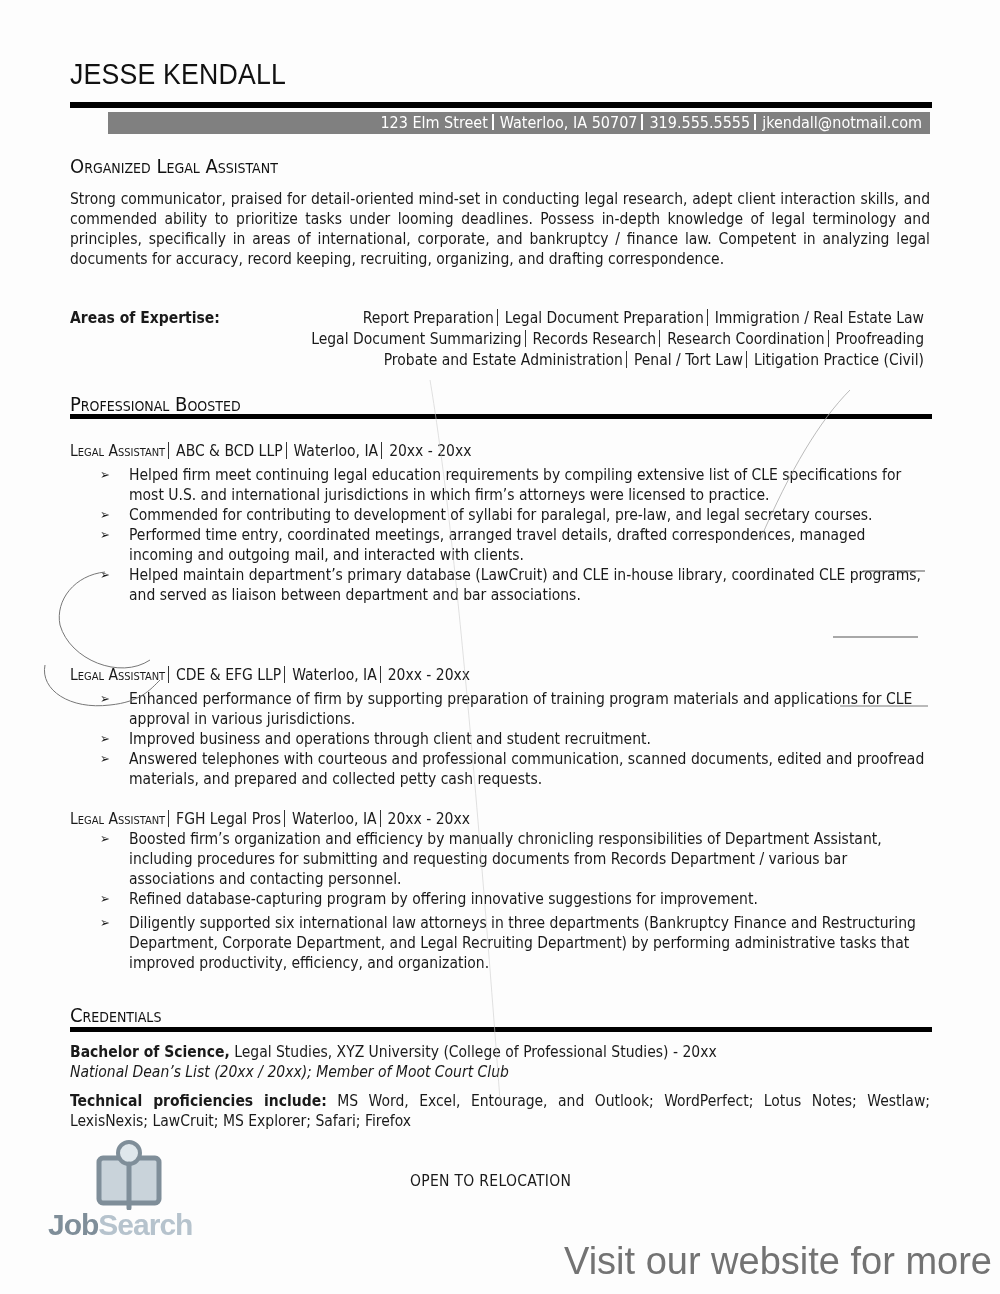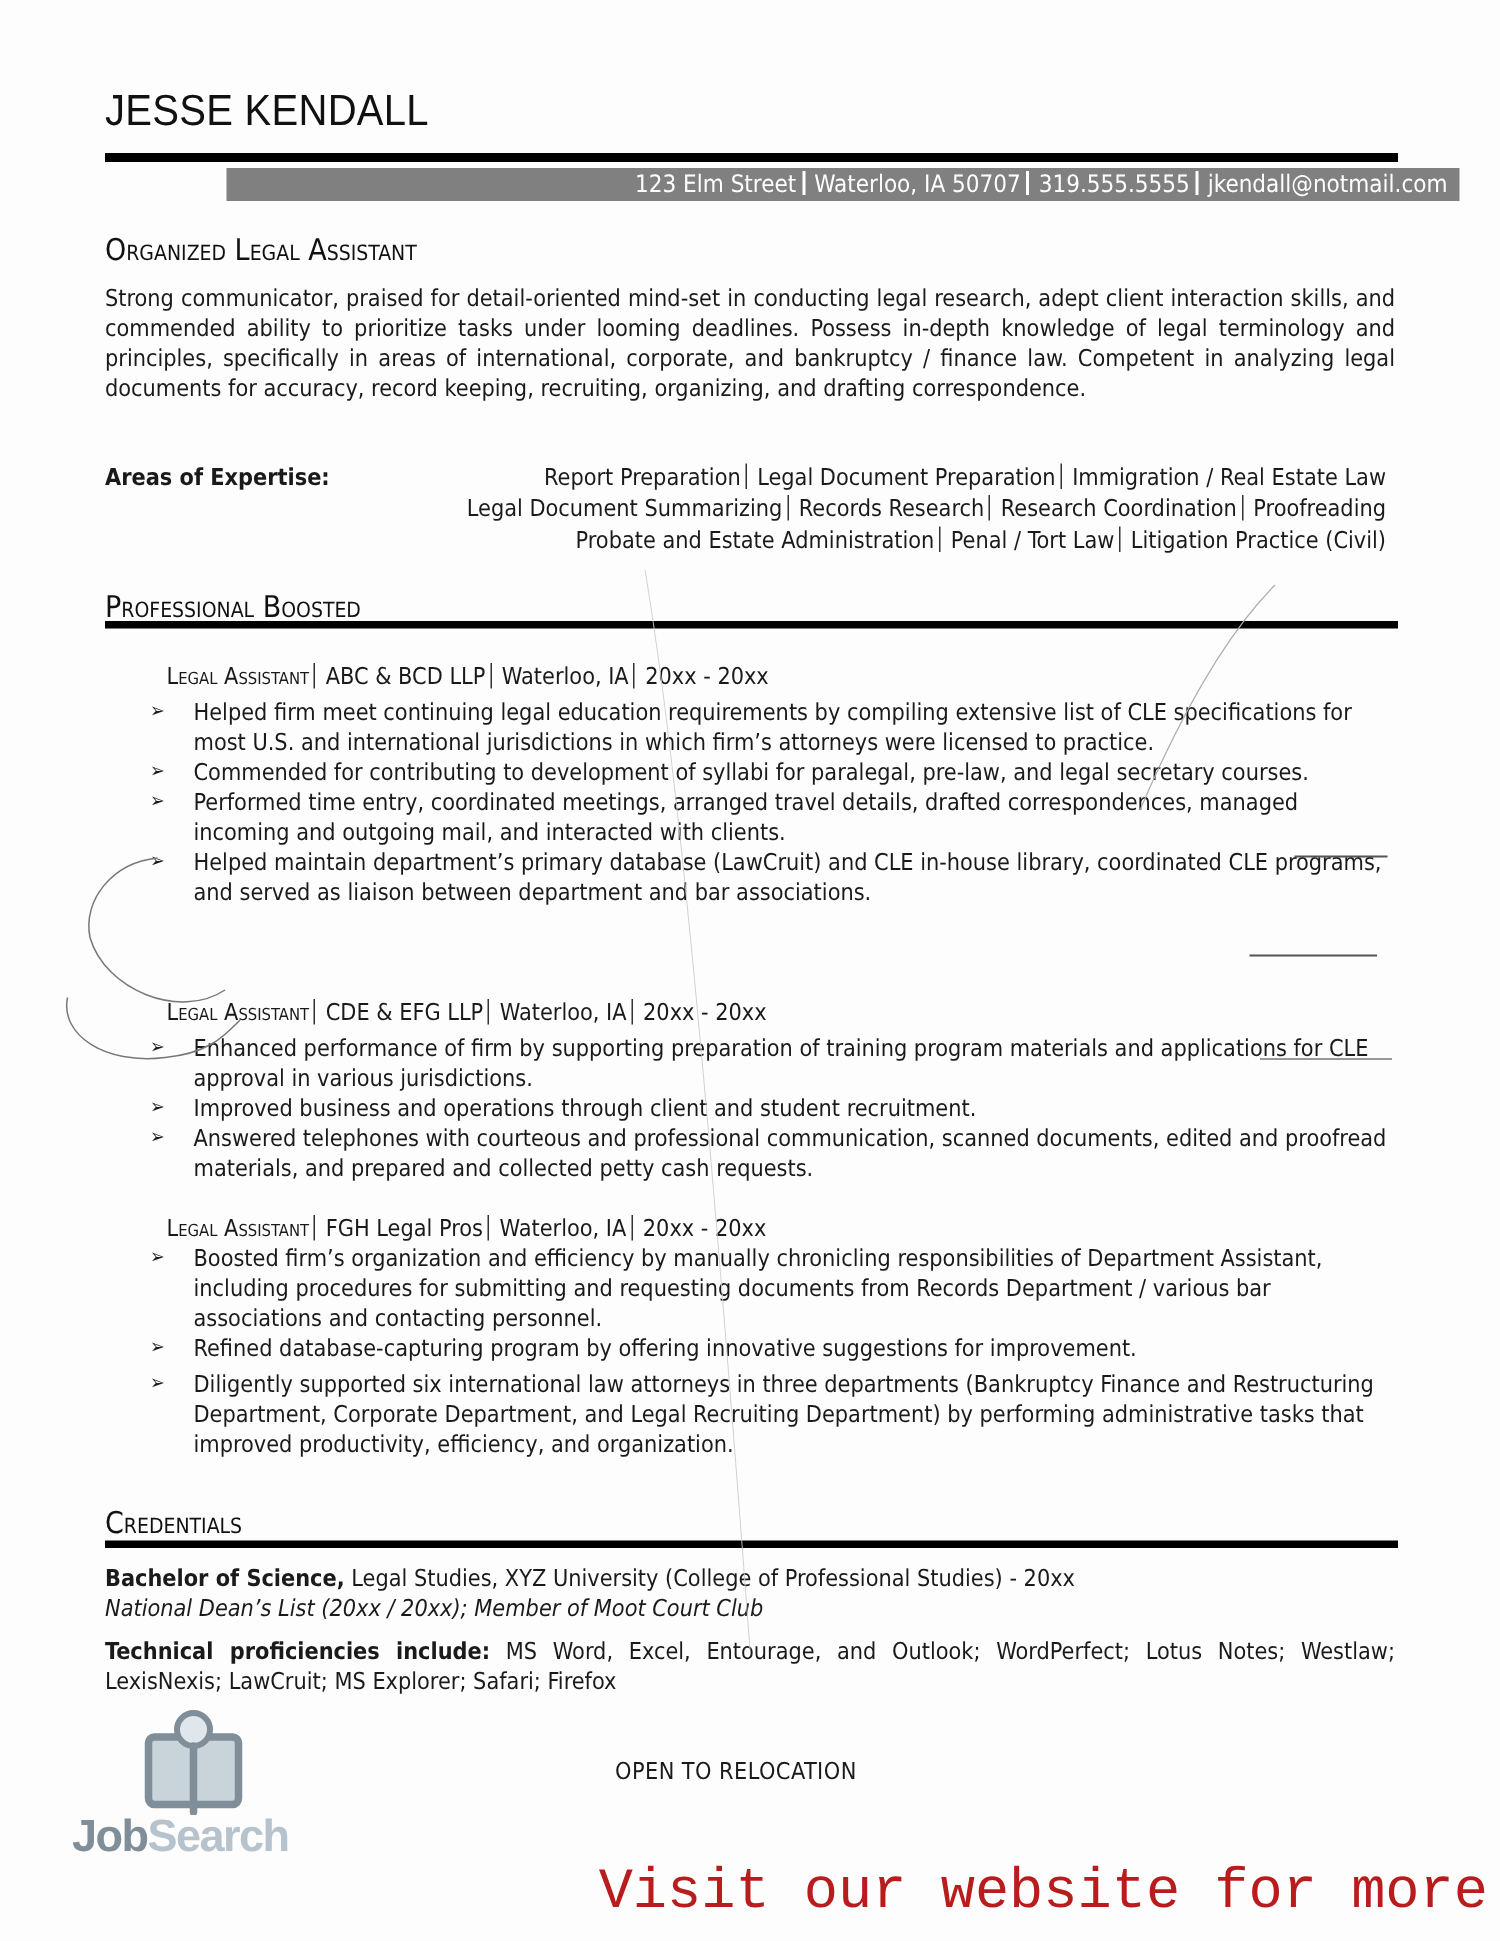--- a/index.html
+++ b/index.html
@@ -3,40 +3,40 @@
 <meta charset="utf-8">
 <style>
   html, body { margin: 0; padding: 0; background: #fdfdfd; }
   body { width: 1000px; height: 1294px; position: relative; overflow: hidden;
          font-family: "DejaVu Sans Condensed", "DejaVu Sans", "Liberation Sans", sans-serif; color: #1a1a1a; }
   .page { position: absolute; left: 70px; top: 0; width: 862px; }
   .name { position: absolute; top: 58px; left: 0; font-size: 29px; font-weight: normal; letter-spacing: 0.2px;
           font-family: "Liberation Sans", sans-serif; transform: scaleX(0.92); transform-origin: left; color:#111; }
   .rule-thick { position: absolute; left: 0; width: 862px; height: 6px; background: #000; }
   .contact-bar { position: absolute; top: 112px; left: 38px; width: 822px; height: 22px; background: #808080;
-                 color: #fff; font-size: 16px; text-align: right; line-height: 22px; padding-right: 8px; box-sizing: border-box; margin-left: 43px; }
+                 color: #fff; font-size: 16px; text-align: right; line-height: 22px; padding-right: 8px; box-sizing: border-box; }
   .contact-bar .sep { display:inline-block; width: 2px; height: 16px; background:#fff; vertical-align: -2px; margin: 0 6px 0 4px; }
   .sec-title { position: absolute; left: 0; font-size: 20px; font-variant: small-caps; color:#111; }
   .para { position: absolute; left: 0; width: 860px; font-size: 15.5px; line-height: 20px; text-align: justify; }
   .expertise { position: absolute; top: 308px; left: 0; width: 854px; font-size: 15.5px; line-height: 21px; }
   .expertise .label { font-weight: bold; position: absolute; left: 0; top: 0; }
   .expertise .lines { position: absolute; right: 0; top: 0; text-align: right; }
   .vsep { display:inline-block; width: 1px; height: 17px; background:#333; vertical-align: -3px; margin: 0 7px 0 3px; }
   .job-head { position: absolute; left: 0; font-size: 15.5px; }
-  .job-head .title { font-variant: small-caps; margin-left: 41px; }
+  .job-head .title { font-variant: small-caps; }
   .bullets { position: absolute; left: 30px; width: 830px; font-size: 15.5px; line-height: 20px; margin:0; padding:0; list-style:none; }
   .bullets li { position: relative; padding-left: 29px; }
   .bullets li .arrow { position: absolute; left: 0; top: 0; font-size: 13px; }
   .cred { position: absolute; left: 0; width: 860px; font-size: 15.5px; line-height: 20px; }
   .open-reloc { position: absolute; top: 1172px; left: 410px; font-size: 15.5px; letter-spacing: 0.3px; }
   .logo { position: absolute; left: 48px; top: 1140px; width: 160px; height: 110px; }
   .logo-text { position: absolute; left: 0; top: 68px; font-size: 30px; font-weight: bold; letter-spacing: -1px; font-family: "Liberation Sans", sans-serif; }
   .logo-text .job { color: #7f8e99; }
   .logo-text .search { color: #b6c3cd; }
-  .visit { position: absolute; right: 8px; top: 1240px; font-size: 38px; font-family: Liberation Mono, monospace; color:#b91c1c; }
+  .visit { position: absolute; right: 8px; top: 1240px; font-size: 38px; font-family: Liberation Sans, sans-serif; color:#737373; }
   .scribble { position: absolute; left: 0; top: 0; pointer-events: none; }
 </style>
 </head>
 <body>
 
 <div class="page">
 
   <div class="name">JESSE KENDALL</div>
   <div class="rule-thick" style="top:102px;"></div>
 

